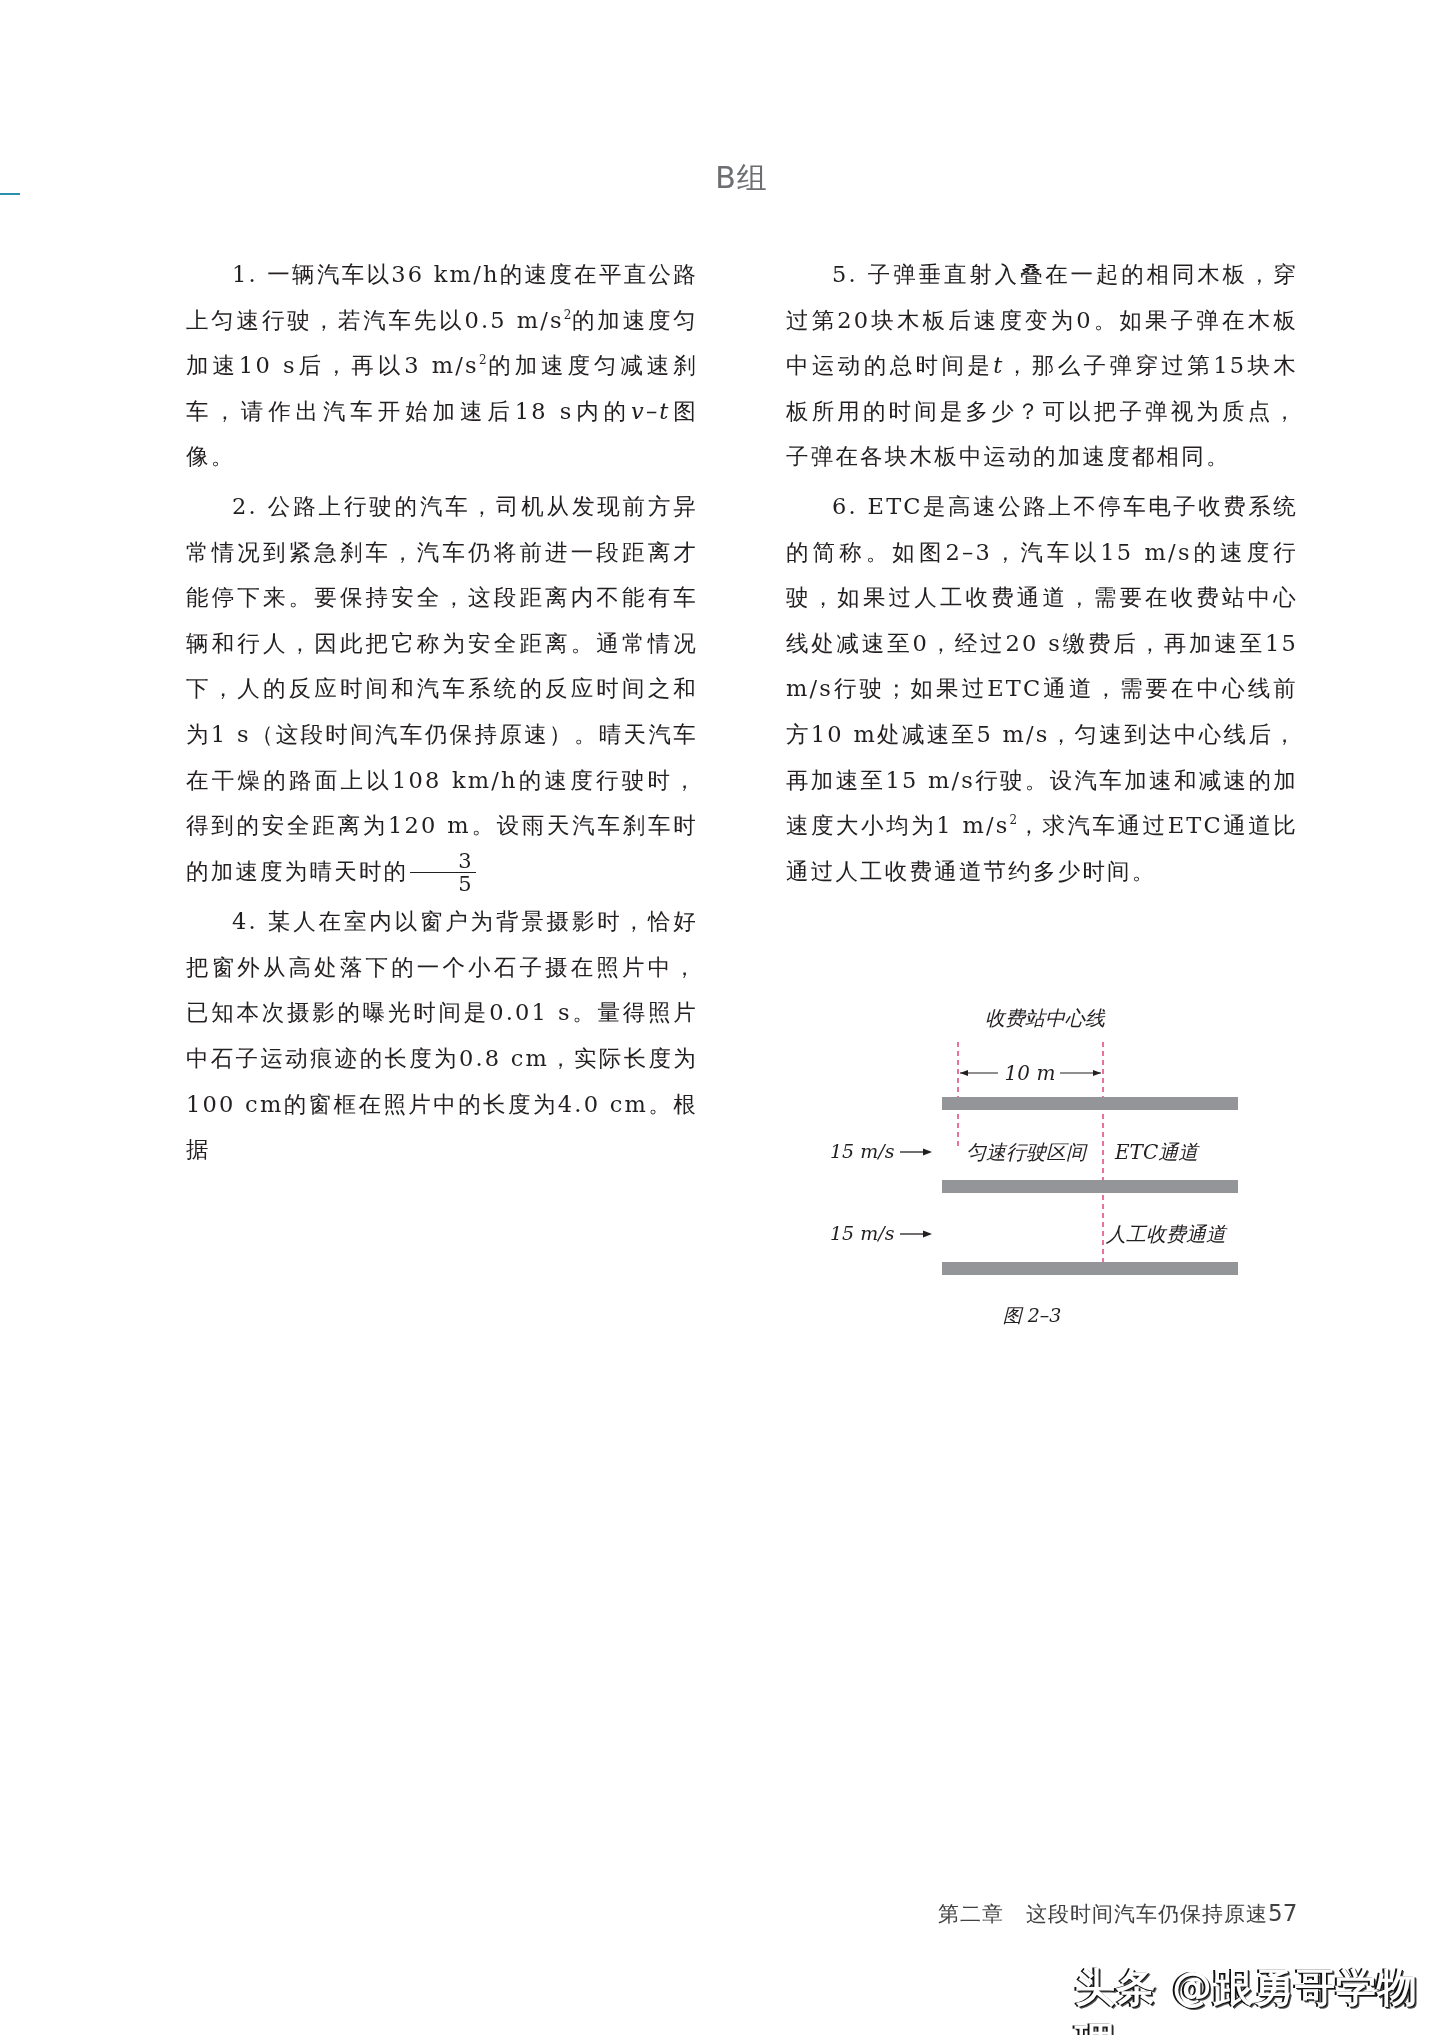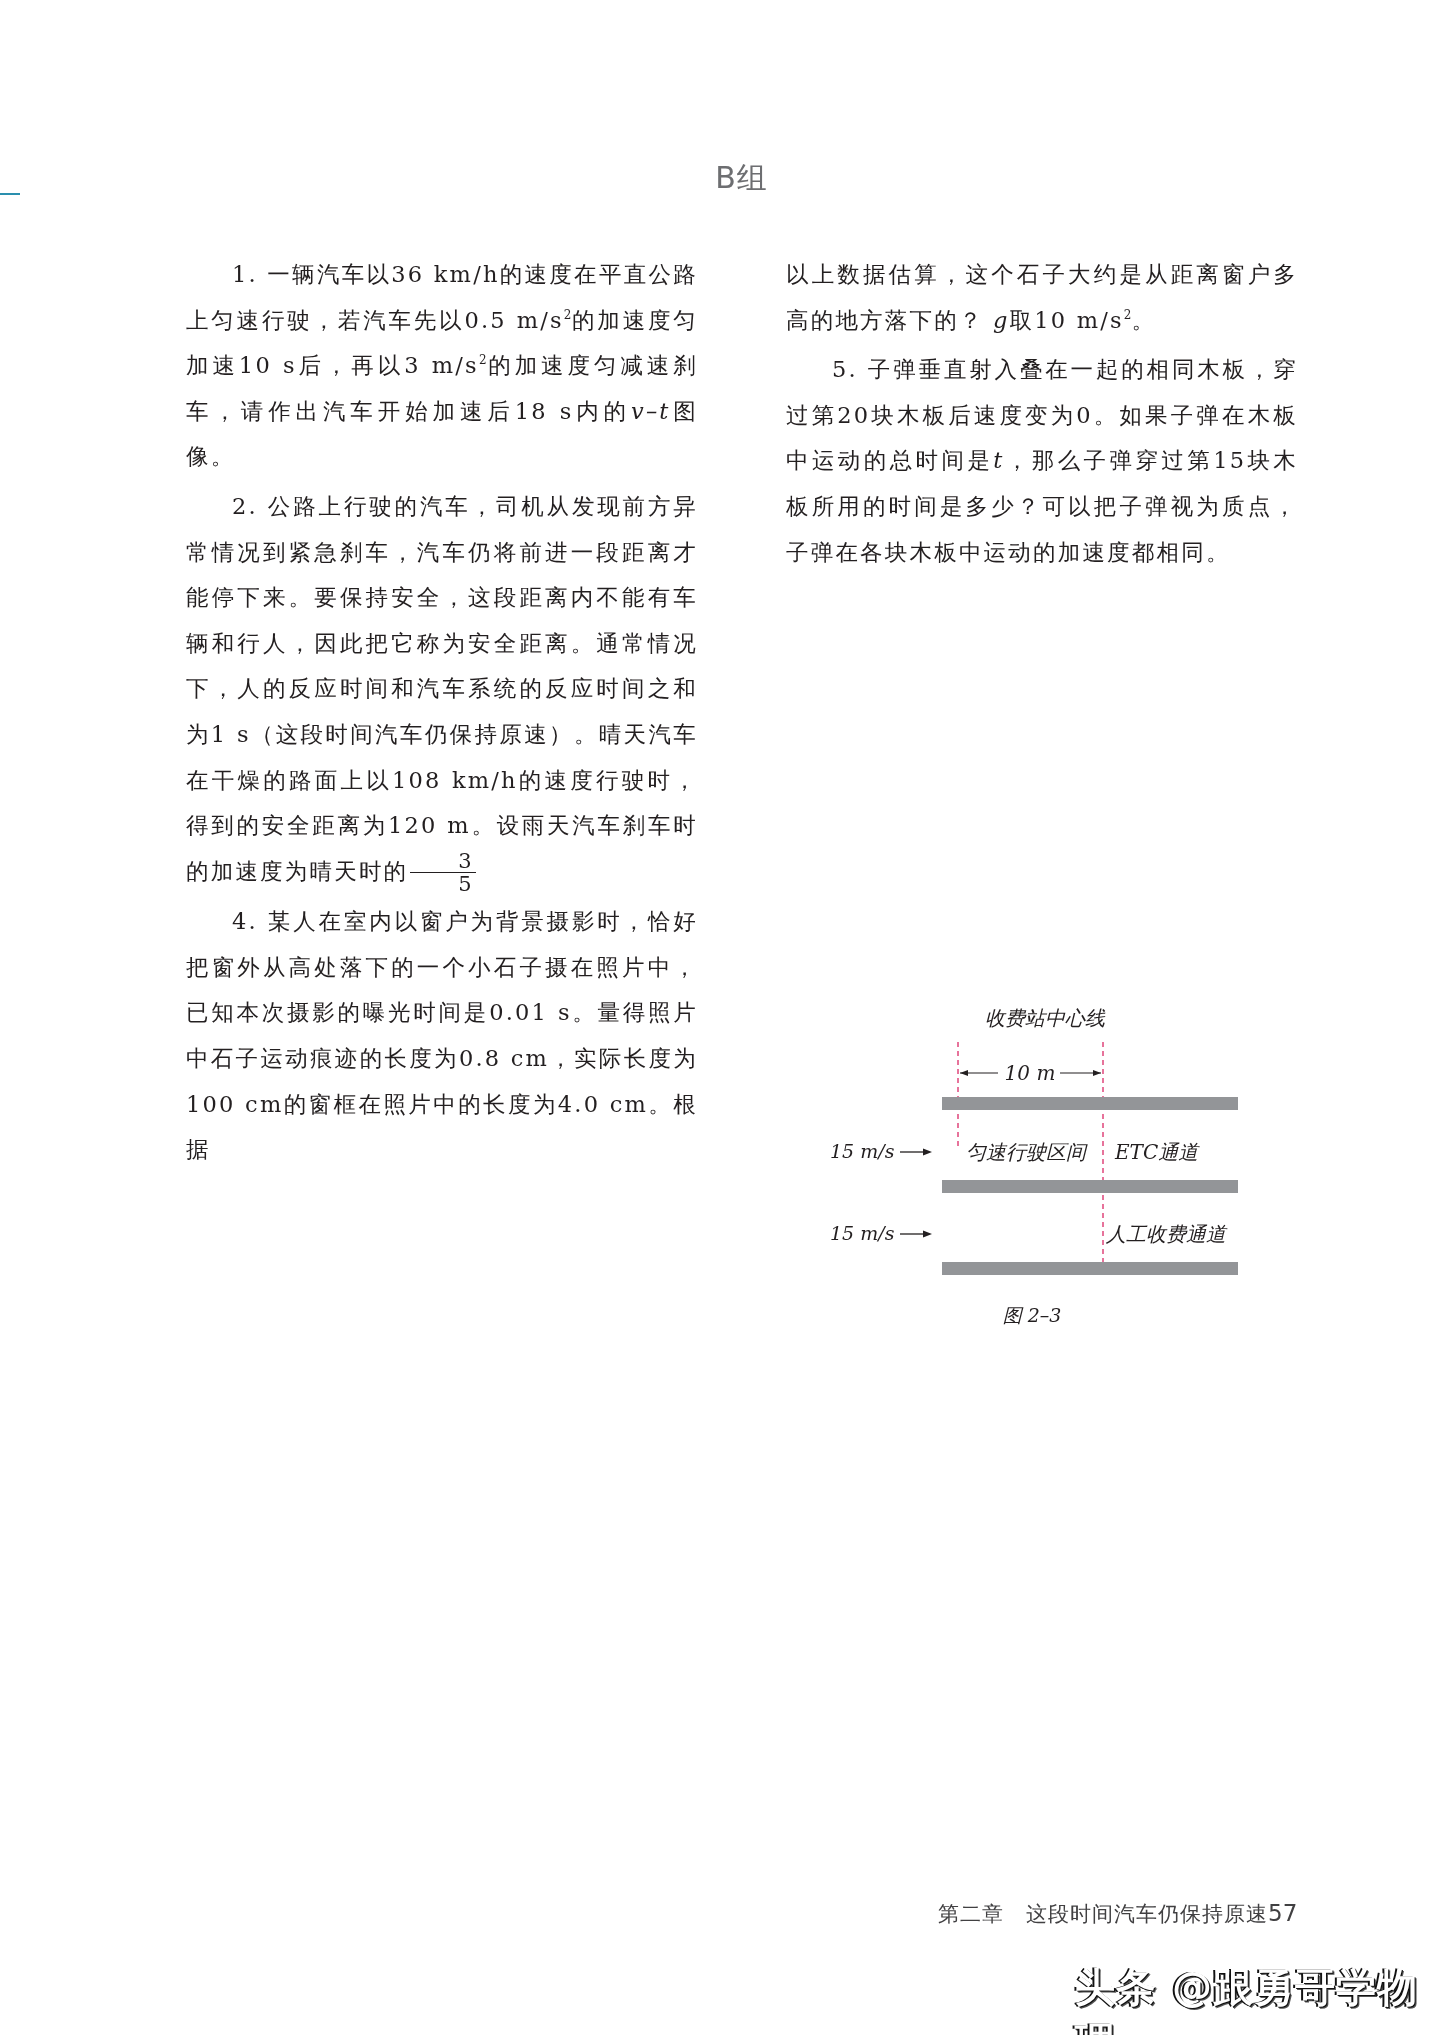--- a/index.html
+++ b/index.html
@@ -33,22 +33,22 @@
 <div class="edge-mark"></div>
 <div class="section-title">B组</div>
 
 <div class="col col-left">
   <p class="indent"><span>1. 一辆汽车以36 km/h的速度在平直公路上匀速行驶，若汽车先以0.5 m/s</span><sup>2</sup><span>的加速度匀加速10 s后，再以3 m/s</span><sup>2</sup><span>的加速度匀减速刹车，请作出汽车开始加速后18 s内的</span><span class="it">v–t</span><span>图像。</span></p>
   <p class="indent"><span>2. 公路上行驶的汽车，司机从发现前方异常情况到紧急刹车，汽车仍将前进一段距离才能停下来。要保持安全，这段距离内不能有车辆和行人，因此把它称为安全距离。通常情况下，人的反应时间和汽车系统的反应时间之和为1 s（这段时间汽车仍保持原速）。晴天汽车在干燥的路面上以108 km/h的速度行驶时，得到的安全距离为120 m。设雨天汽车刹车时的加速度为晴天时的</span><span class="frac"><span class="num">3</span><span class="den">5</span></span></p>
   <p class="indent"><span>4. 某人在室内以窗户为背景摄影时，恰好把窗外从高处落下的一个小石子摄在照片中，已知本次摄影的曝光时间是0.01 s。量得照片中石子运动痕迹的长度为0.8 cm，实际长度为100 cm的窗框在照片中的长度为4.0 cm。根据</span></p>
 </div>
 
 <div class="col col-right">
-  <p><span>以上数据估算，这个石子大约是从距离窗户多高的地方落下的？</span> <span class="it">g</span><span>取10 m/s</span><sup>2</sup><span>。</span></p>
   <p class="indent"><span>5. 子弹垂直射入叠在一起的相同木板，穿过第20块木板后速度变为0。如果子弹在木板中运动的总时间是</span><span class="it">t</span><span>，那么子弹穿过第15块木板所用的时间是多少？可以把子弹视为质点，子弹在各块木板中运动的加速度都相同。</span></p>
+  <p class="indent"><span>6. ETC是高速公路上不停车电子收费系统的简称。如图2–3，汽车以15 m/s的速度行驶，如果过人工收费通道，需要在收费站中心线处减速至0，经过20 s缴费后，再加速至15 m/s行驶；如果过ETC通道，需要在中心线前方10 m处减速至5 m/s，匀速到达中心线后，再加速至15 m/s行驶。设汽车加速和减速的加速度大小均为1 m/s</span><sup>2</sup><span>，求汽车通过ETC通道比通过人工收费通道节约多少时间。</span></p>
 </div>
 
 <div class="figure">
   <svg width="480" height="360" viewBox="0 0 480 360">
     <text x="245" y="25" text-anchor="middle" font-size="20">收费站中心线</text>
     <line x1="158" y1="42" x2="158" y2="150" stroke="#e0457b" stroke-width="1.5" stroke-dasharray="5,4"></line>
     <line x1="303" y1="42" x2="303" y2="272" stroke="#e0457b" stroke-width="1.5" stroke-dasharray="5,4"></line>
     <line x1="160" y1="73" x2="198" y2="73" stroke="#231f20" stroke-width="1.2"></line>
     <polygon points="160,73 168,70 168,76" fill="#231f20"></polygon>
     <text x="230" y="80" text-anchor="middle" font-size="20">10 m</text>

